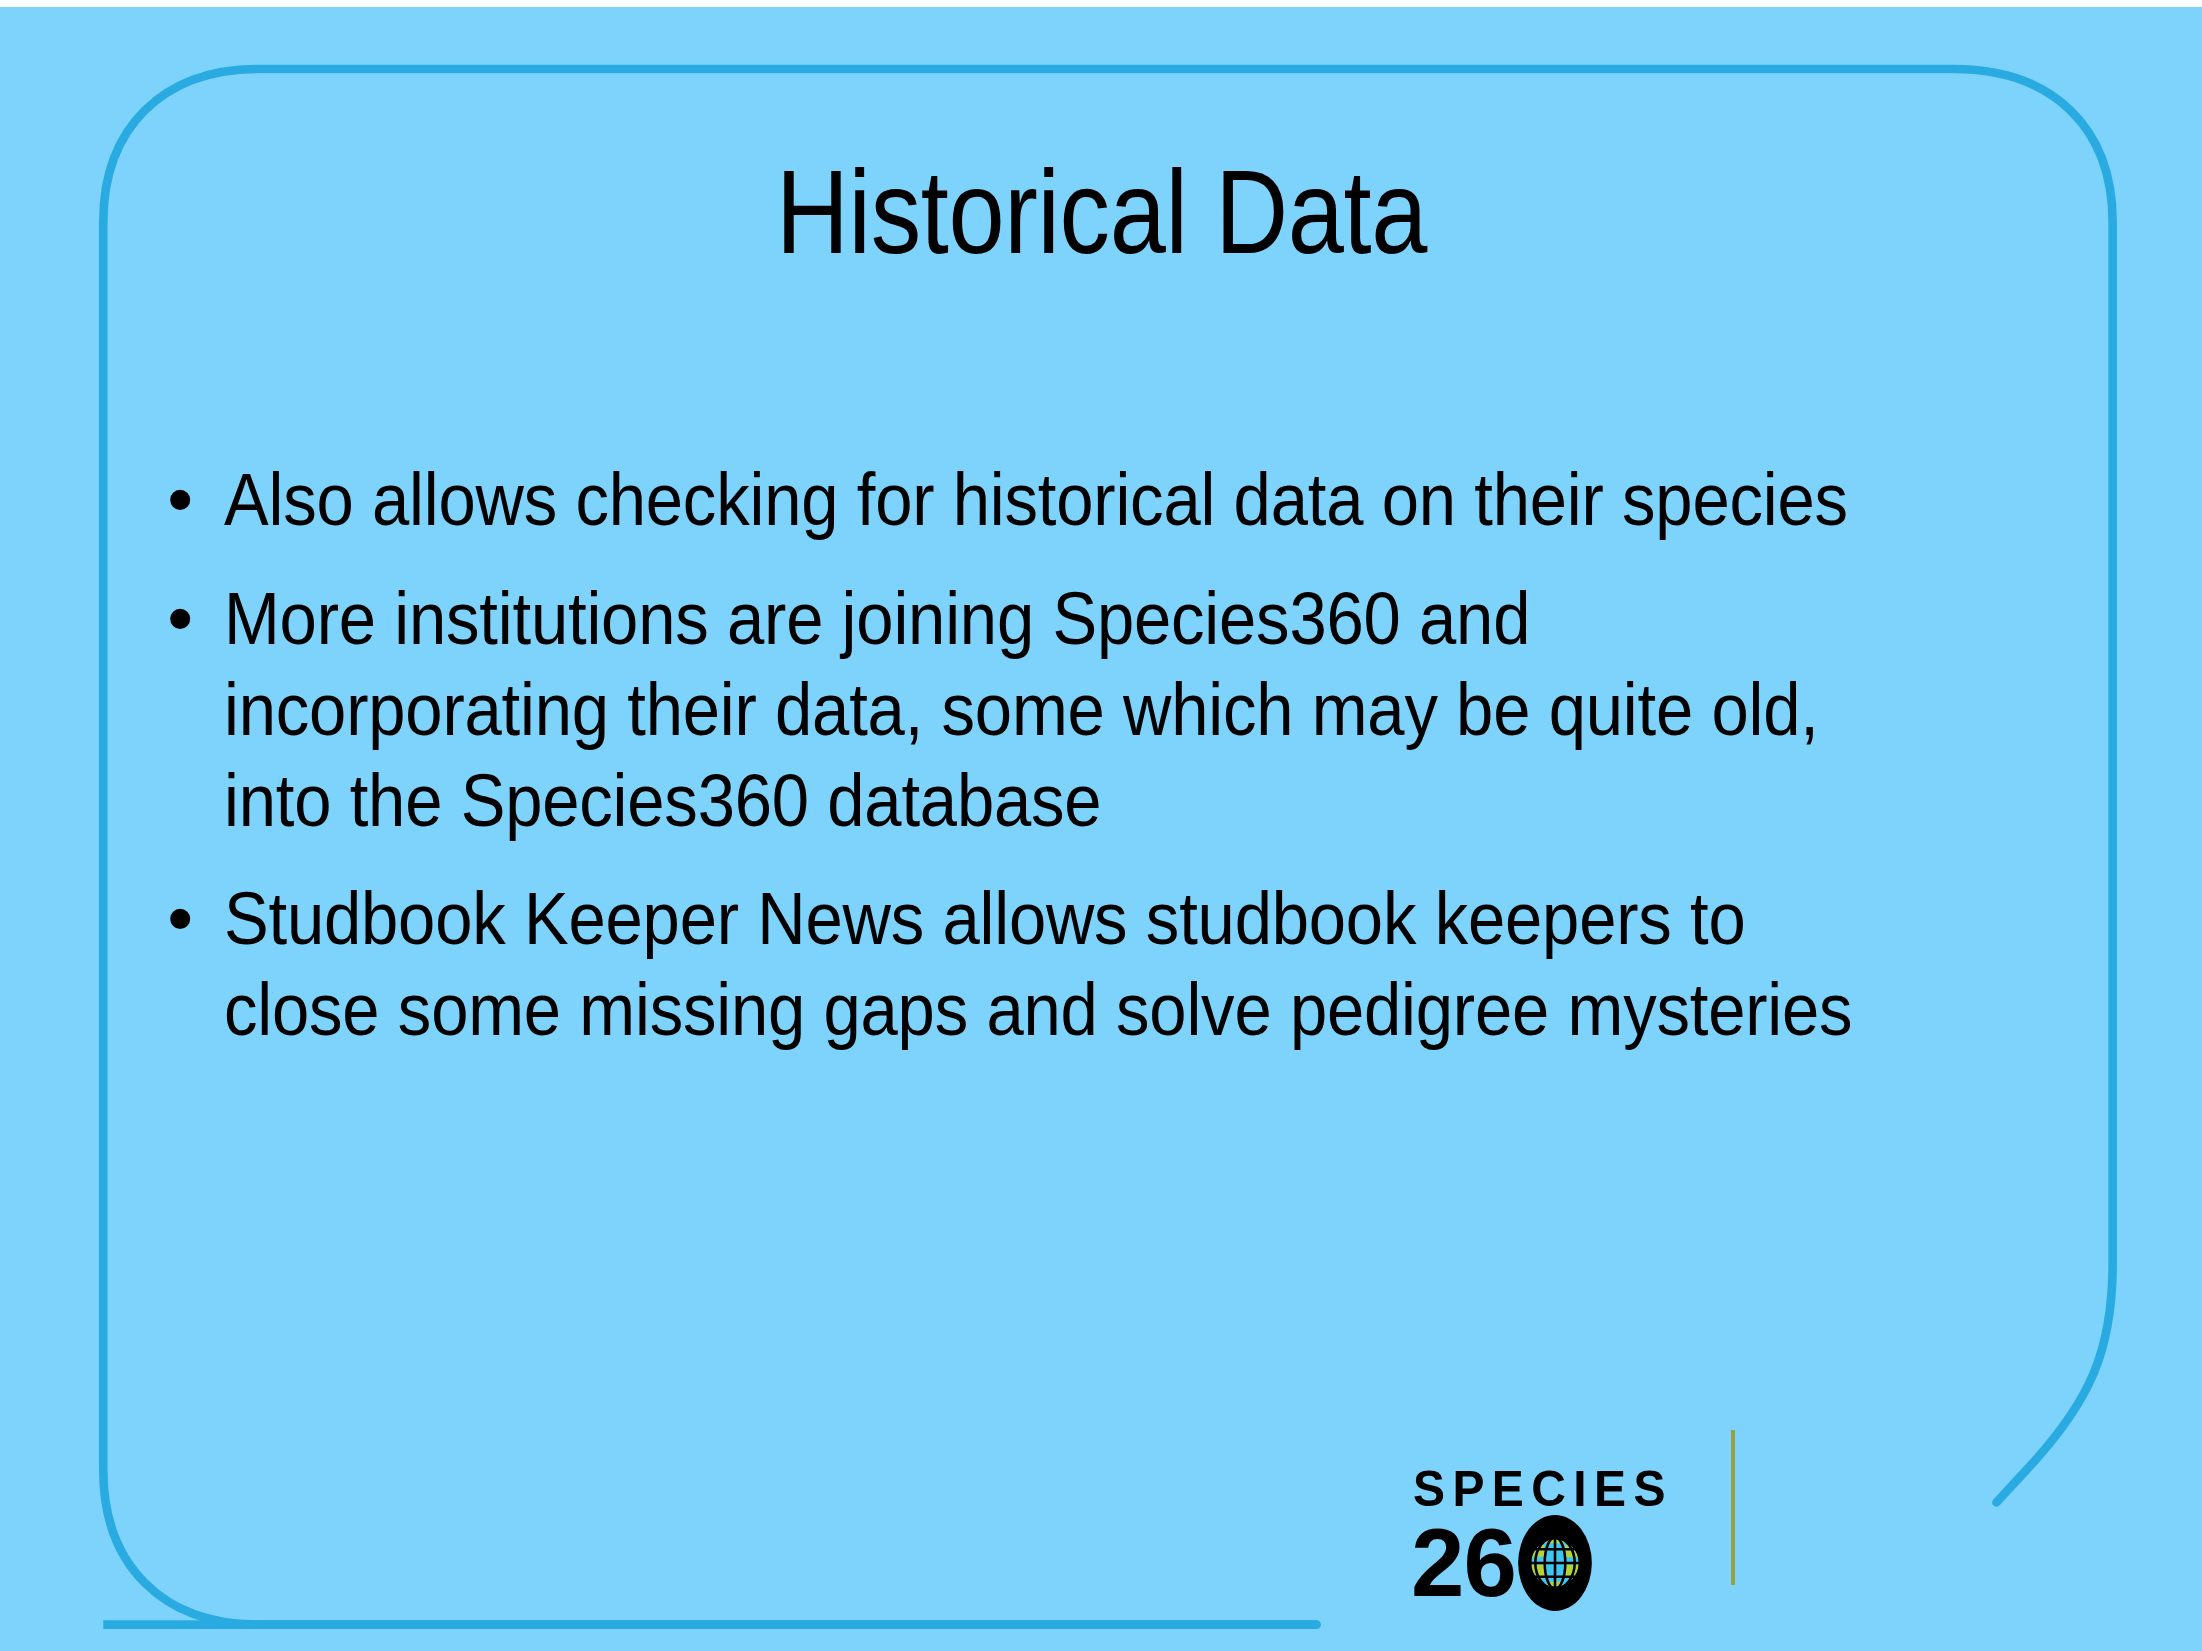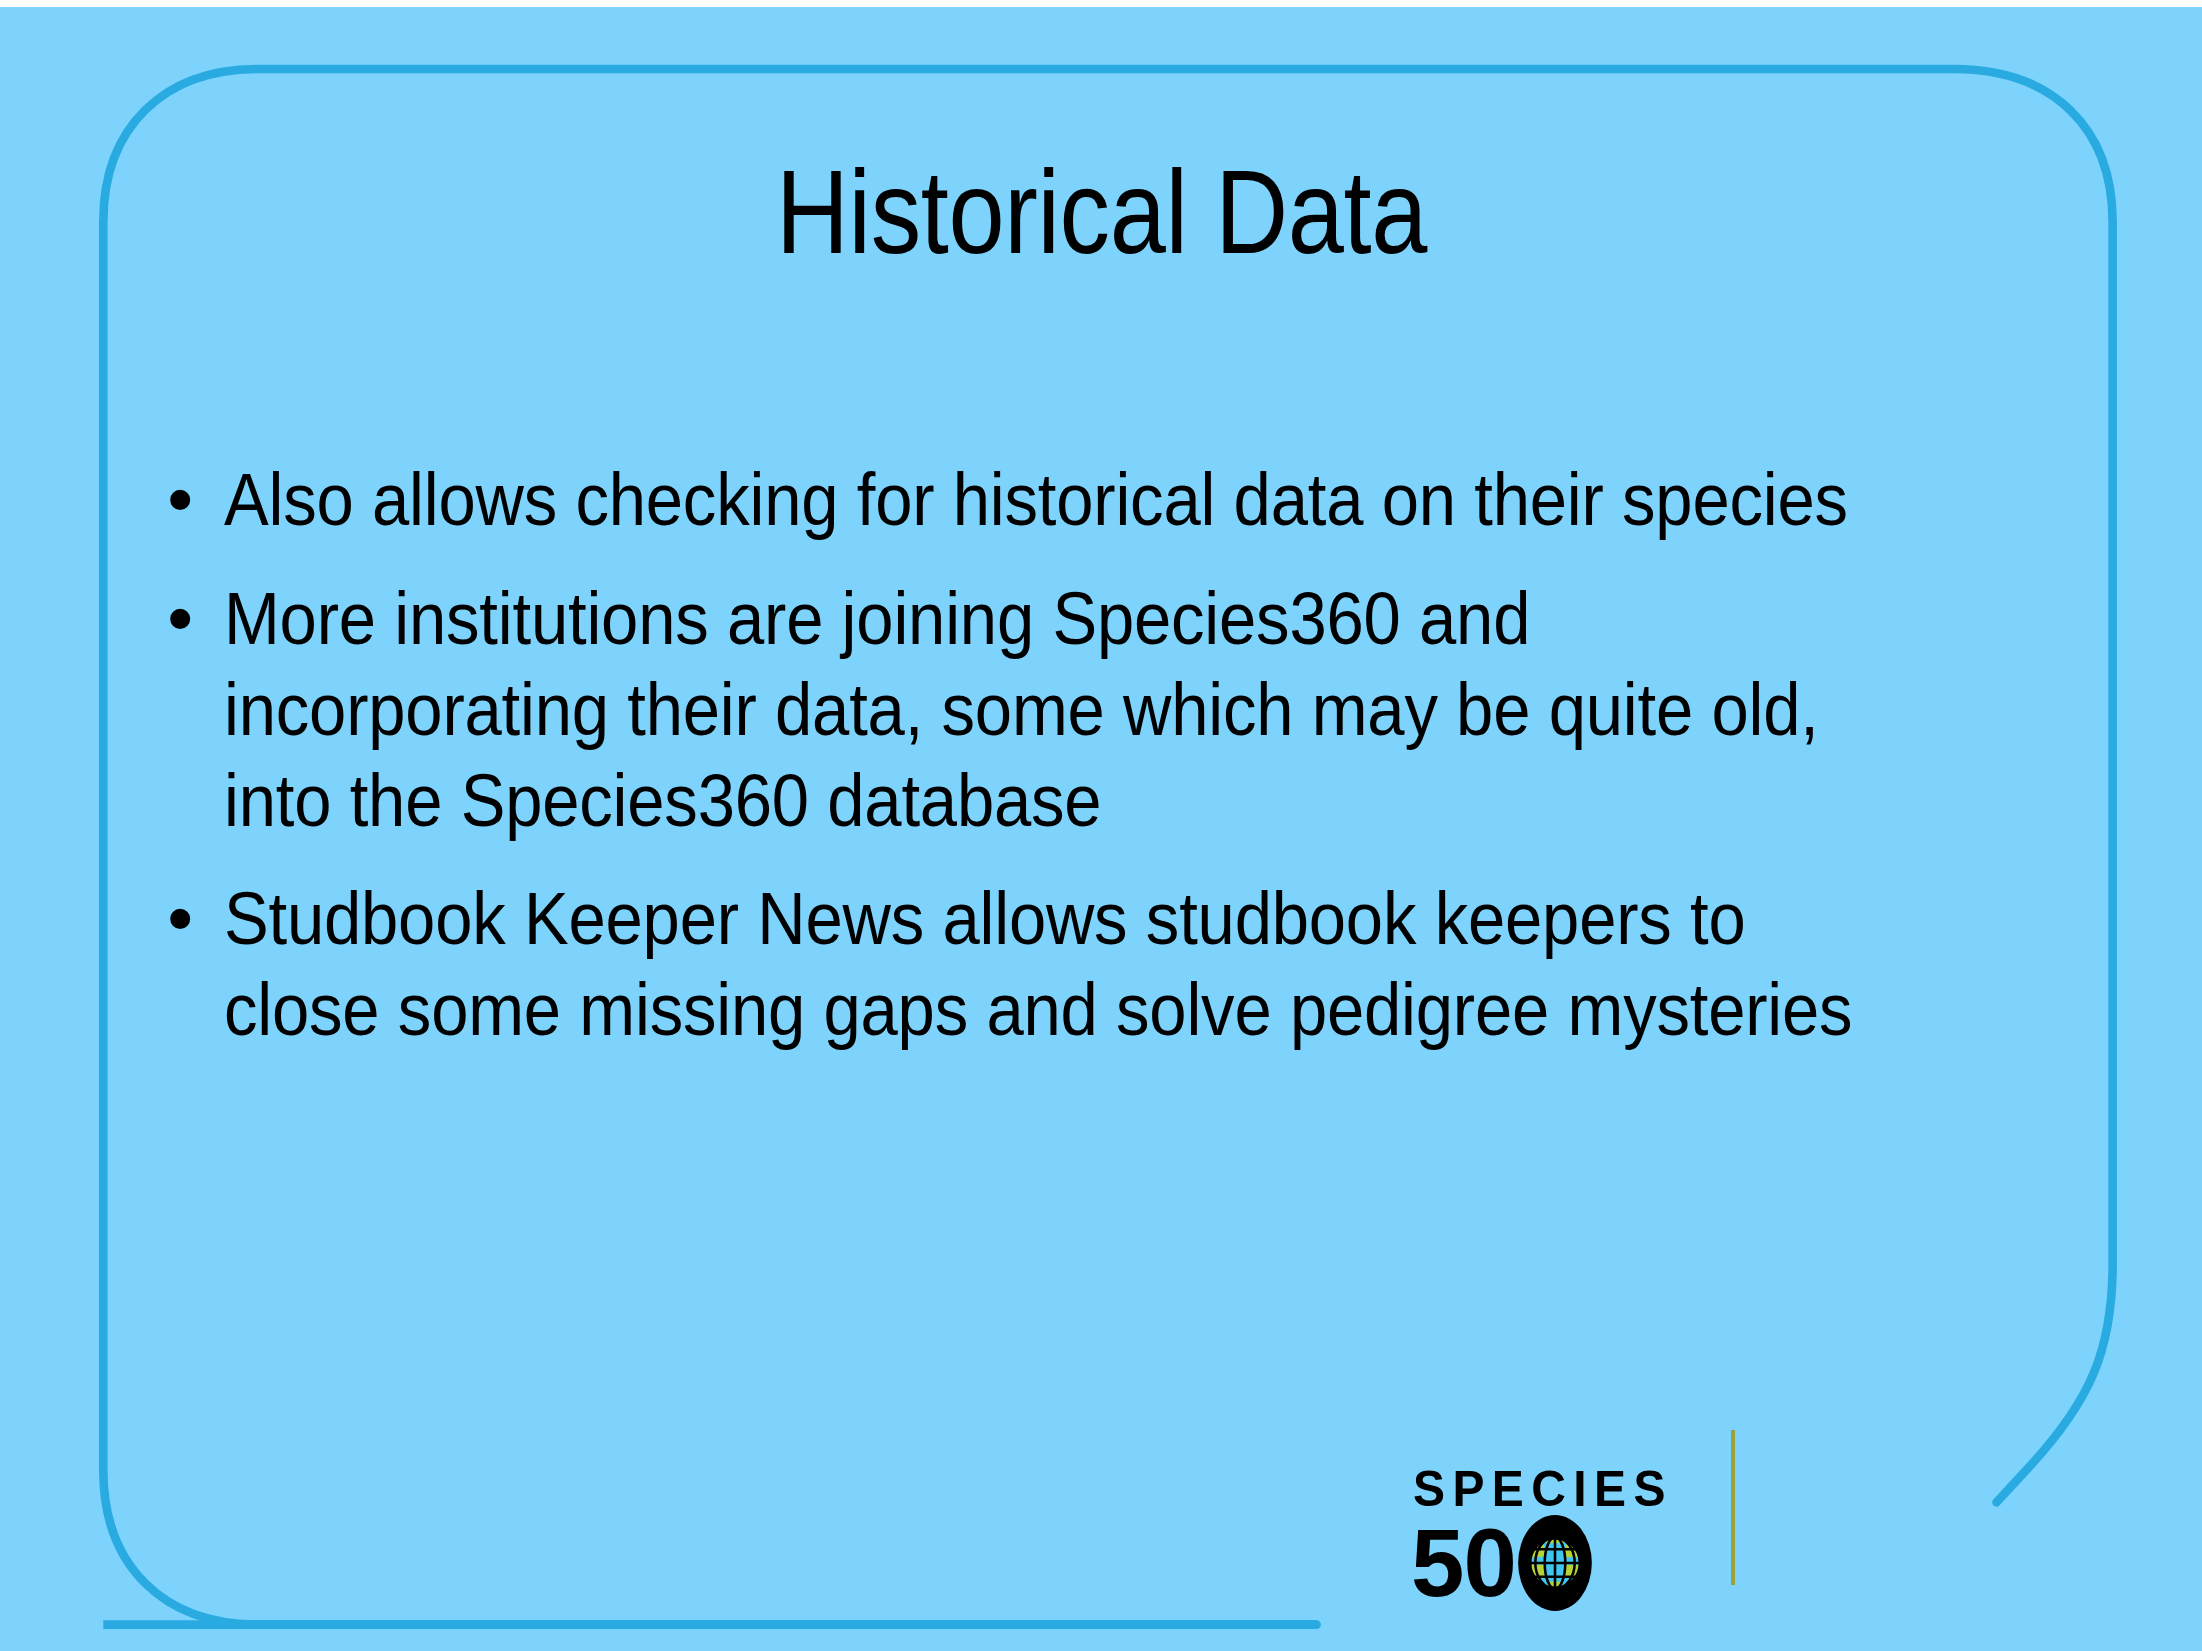--- a/index.html
+++ b/index.html
@@ -205,21 +205,21 @@
     </div>
 
   </div>
 
   <div id="logo">
 
     <div id="logo-mark">
       <div id="logo-species">SPECIES</div>
 
       <div id="logo-360wrap">
-        <span id="logo-36">50</span>
+        <span id="logo-36">26</span>
 
         <span id="logo-globe">
           <svg viewBox="0 0 86 112" width="74" height="96" aria-hidden="true">
 
             <ellipse cx="43" cy="56" rx="43" ry="56" fill="#000000"></ellipse>
 
             <clipPath id="globeClip">
               <circle cx="43" cy="56" r="29"></circle>
             </clipPath>
             <g clip-path="url(#globeClip)">

